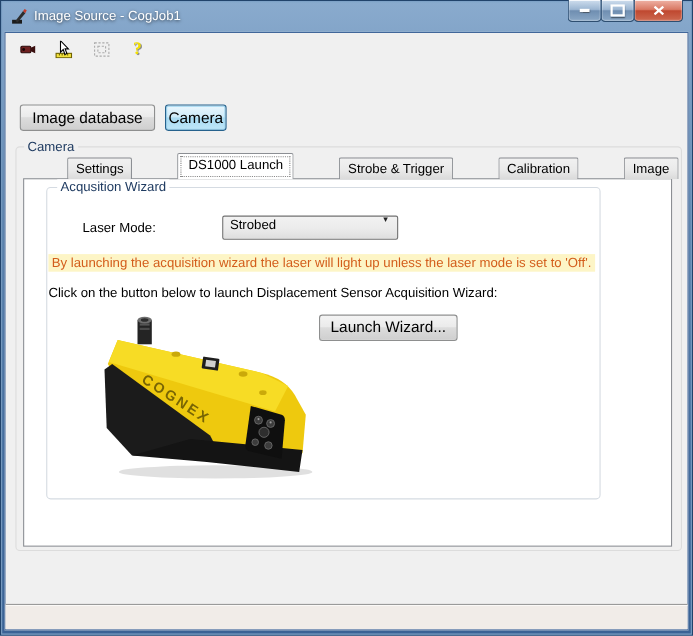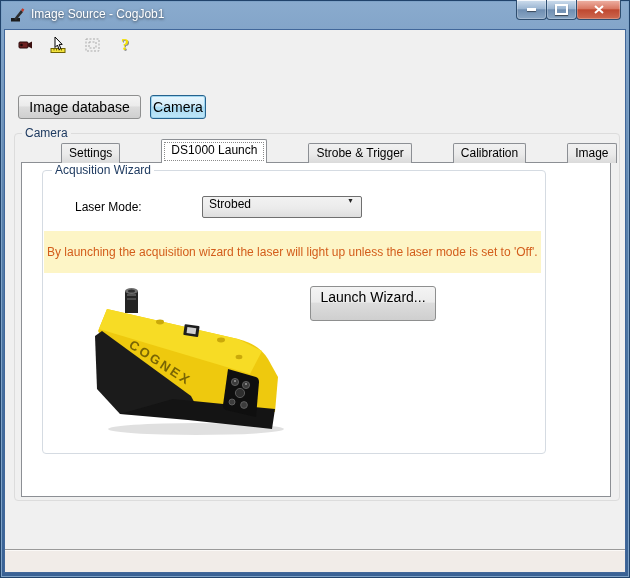--- a/index.html
+++ b/index.html
@@ -64,23 +64,23 @@
     border:1px solid #d5dbe2;border-radius:4px;box-sizing:border-box;}
   .group-acq>.glabel{position:absolute;left:9px;top:-8px;background:#fff;padding:0 3px;
     color:#1f3b61;white-space:nowrap;}
   .laser-label{position:absolute;left:37px;top:37px;margin-left:16px;}
   .combo{position:absolute;left:180px;top:33px;width:160px;height:22px;box-sizing:border-box;
     border:1px solid #6f6f6f;border-radius:2px;display:flex;
     padding-left:6px;cursor:default;
     background:linear-gradient(180deg,#f2f2f2 0%,#ebebeb 55%,#dedede 100%);}
   .combo .arrow{margin-left:auto;padding-right:7px;font-size:7px;color:#222;}
   .warning{position:absolute;left:22px;top:68px;background:#fdf5c6;color:#d35d1b;
-    padding:14px 3px;white-space:nowrap;}
+    padding:1px 3px;white-space:nowrap;}
   .instruction{position:absolute;left:22px;top:96px;white-space:nowrap;}
-  .btn-launch{position:absolute;left:288px;top:123px;width:126px;height:35px;line-height:20px;}
+  .btn-launch{position:absolute;left:268px;top:123px;width:126px;height:24px;line-height:20px;}
   .device{position:absolute;left:56px;top:118px;width:216px;height:160px;}
   
   .statusbar{position:absolute;left:1px;right:1px;bottom:1px;height:22px;background:#f1ece8;
     border-top:1px solid #9a9a9a;box-shadow:inset 0 1px 0 #fbf9f7;}
 </style>
 </head>
 <body>
 
 <div class="win">
 
@@ -157,20 +157,21 @@
 
       <div class="laser-label">Laser Mode:</div>
 
       <div class="combo">
         <span>Strobed</span>
         <span class="arrow">▼</span>
       </div>
 
       <div class="warning">By launching the acquisition wizard the laser will light up unless the laser mode is set to 'Off'.</div>
 
+      <div class="instruction">Click on the button below to launch Displacement Sensor Acquisition Wizard:</div>
 
       <div class="btn btn-launch">Launch Wizard...</div>
 
       <svg class="device" viewBox="0 0 216 160">
         <ellipse cx="118" cy="148" rx="88" ry="6" fill="rgba(0,0,0,0.12)"></ellipse>
 
         <rect x="47" y="10" width="13" height="22" fill="#242424"></rect>
         <rect x="49" y="13" width="9" height="2" fill="#555"></rect>
         <rect x="49" y="17" width="9" height="2" fill="#4a4a4a"></rect>
         <ellipse cx="53.5" cy="10" rx="6.5" ry="3" fill="#6e6e6e"></ellipse>

